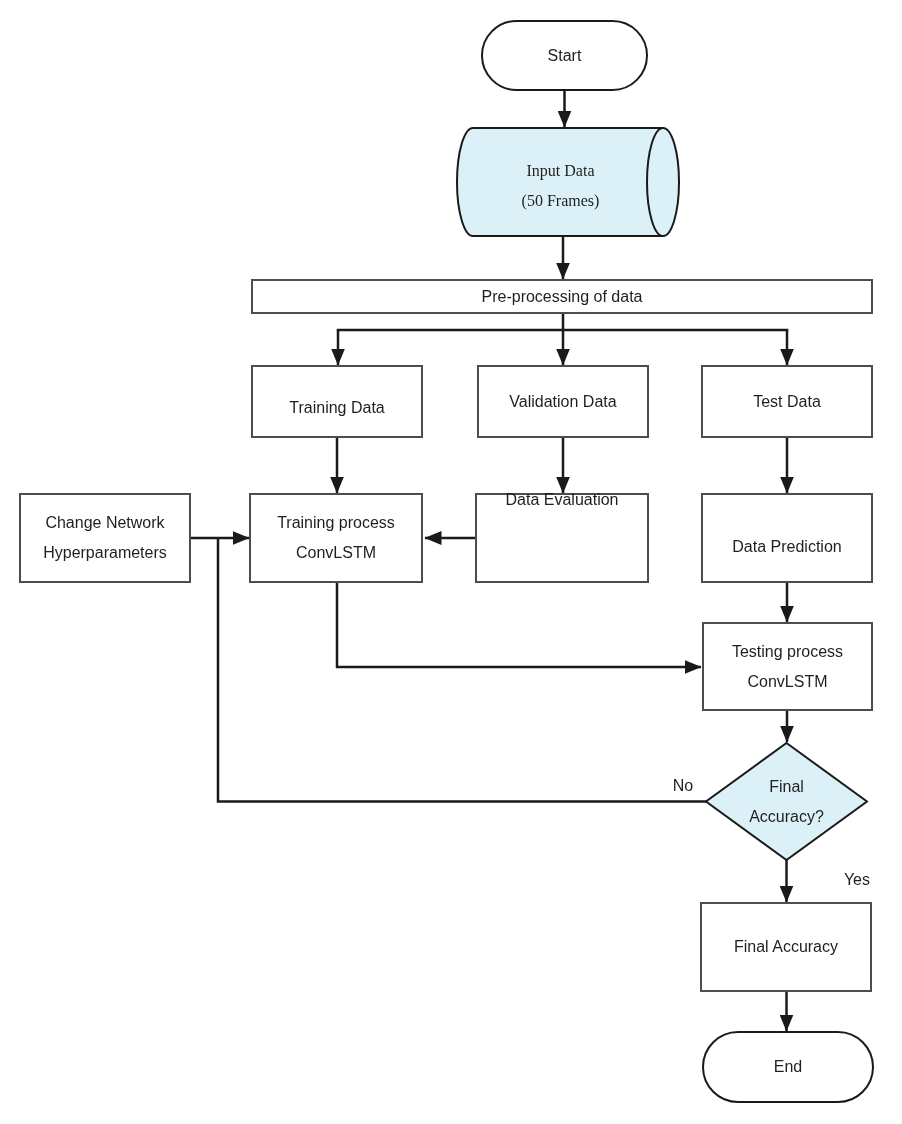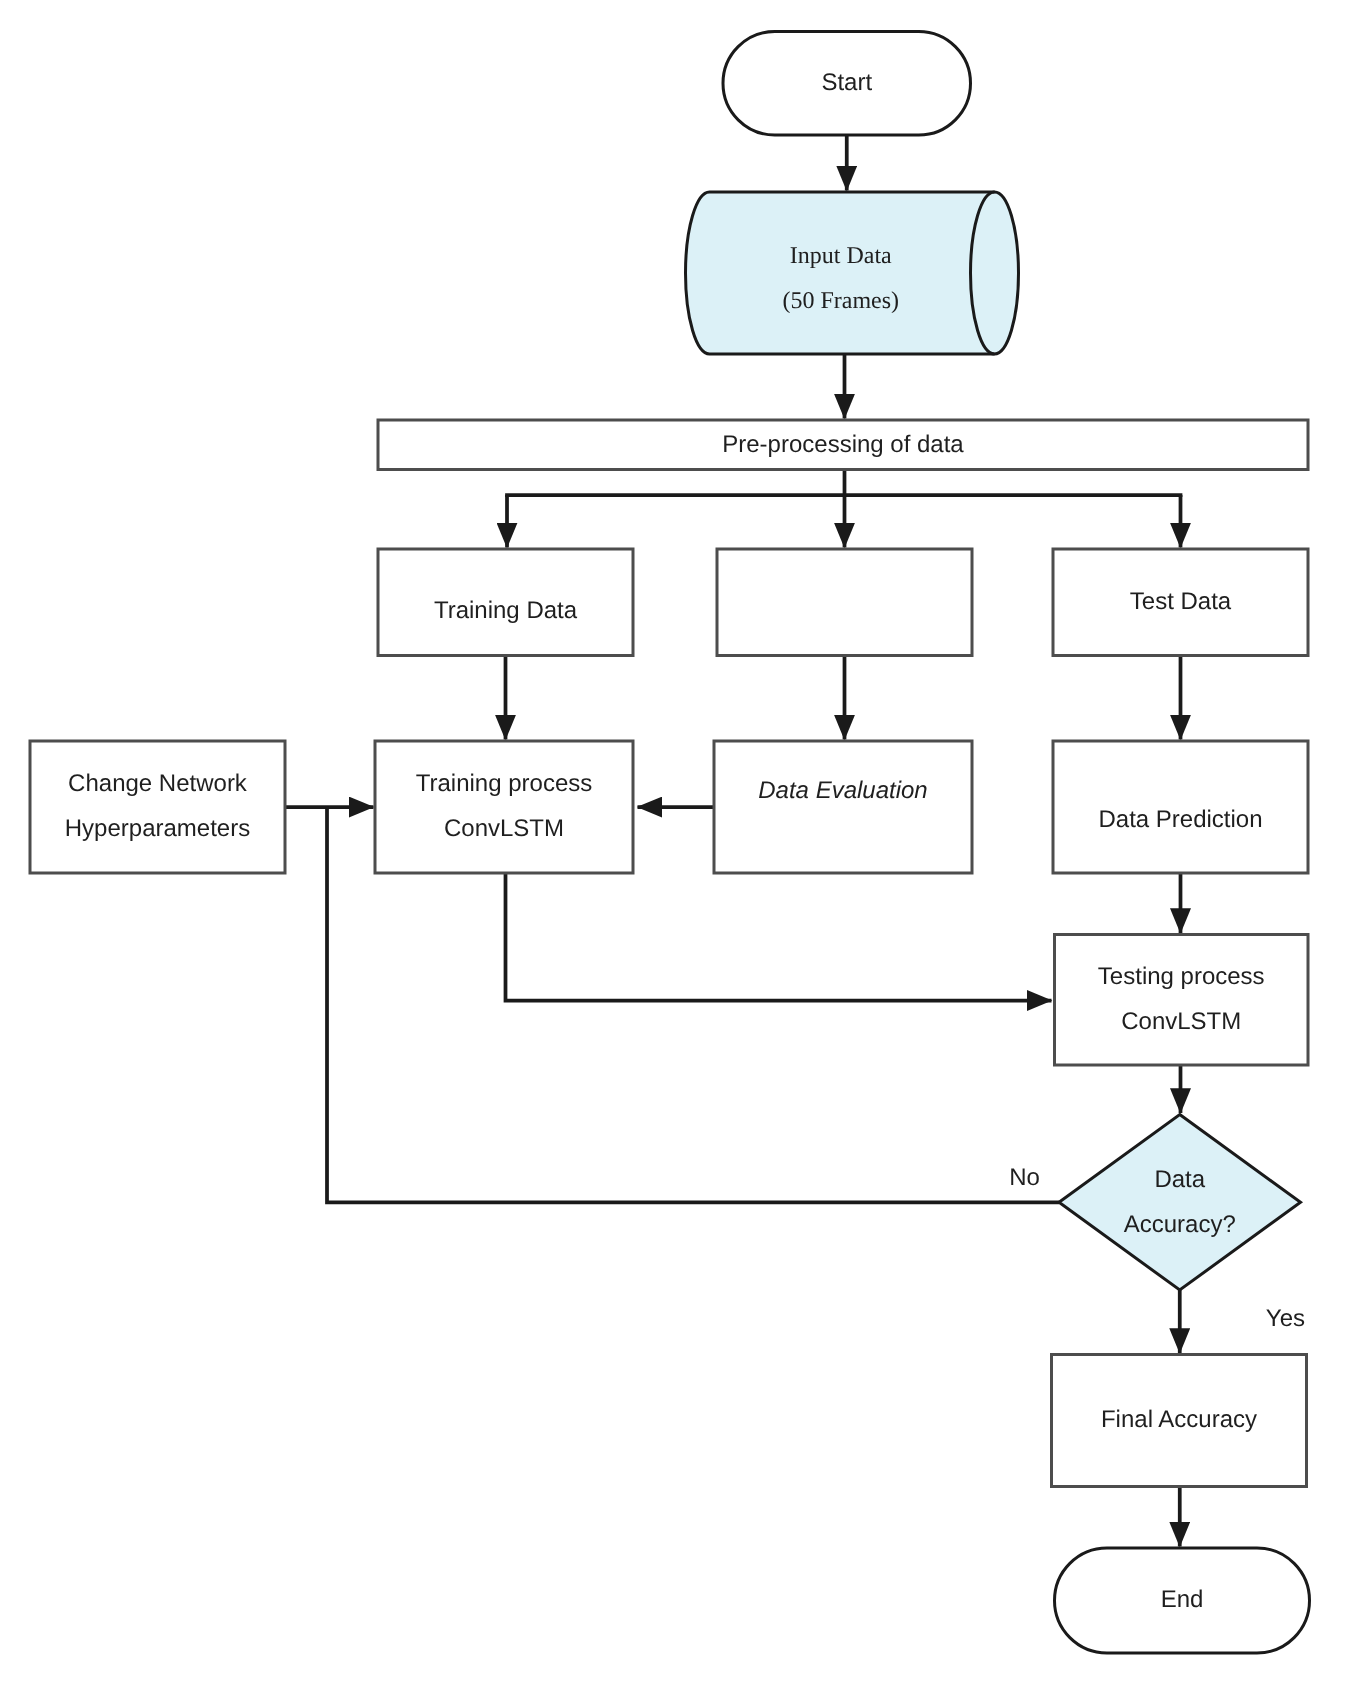--- a/index.html
+++ b/index.html
@@ -95,44 +95,45 @@
 
   <div class="node-label" style="left:458px;top:128px;width:205px;height:116px;font-family:Liberation Serif, serif;">
     <span>Input Data</span>
     <span>(50 Frames)</span>
   </div>
 
   <div class="node-label" style="left:252px;top:280px;width:620px;height:33px;">Pre-processing of data</div>
 
   <div class="node-label" style="left:252px;top:380px;width:170px;height:55px;">Training Data</div>
 
+  <div class="node-label" style="left:478px;top:366px;width:170px;height:71px;">Validation Data</div>
 
   <div class="node-label" style="left:702px;top:366px;width:170px;height:71px;">Test Data</div>
 
   <div class="node-label" style="left:20px;top:494px;width:170px;height:88px;">
     <span>Change Network</span>
     <span>Hyperparameters</span>
   </div>
 
   <div class="node-label" style="left:250px;top:494px;width:172px;height:88px;">
     <span>Training process</span>
     <span>ConvLSTM</span>
   </div>
 
-  <div class="node-label" style="left:476px;top:494px;width:172px;height:68px;font-style:italic;">Data Evaluation</div>
+  <div class="node-label" style="left:476px;top:466px;width:172px;height:68px;">Data Evaluation</div>
 
   <div class="node-label" style="left:702px;top:494px;width:170px;height:106px;">Data Prediction</div>
 
   <div class="node-label" style="left:703px;top:623px;width:169px;height:87px;">
     <span>Testing process</span>
     <span>ConvLSTM</span>
   </div>
 
   <div class="node-label" style="left:706px;top:743px;width:161px;height:117px;">
-    <span>Data</span>
+    <span>Final</span>
     <span>Accuracy?</span>
   </div>
 
   <div class="node-label" style="left:701px;top:903px;width:170px;height:88px;">Final Accuracy</div>
 
   <div class="node-label" style="left:703px;top:1032px;width:170px;height:70px;">End</div>
 
   <div class="edge-label" style="left:660px;top:774px;width:46px;text-align:center;">No</div>
 
   <div class="edge-label" style="left:810px;top:868px;width:60px;text-align:right;">Yes</div>

